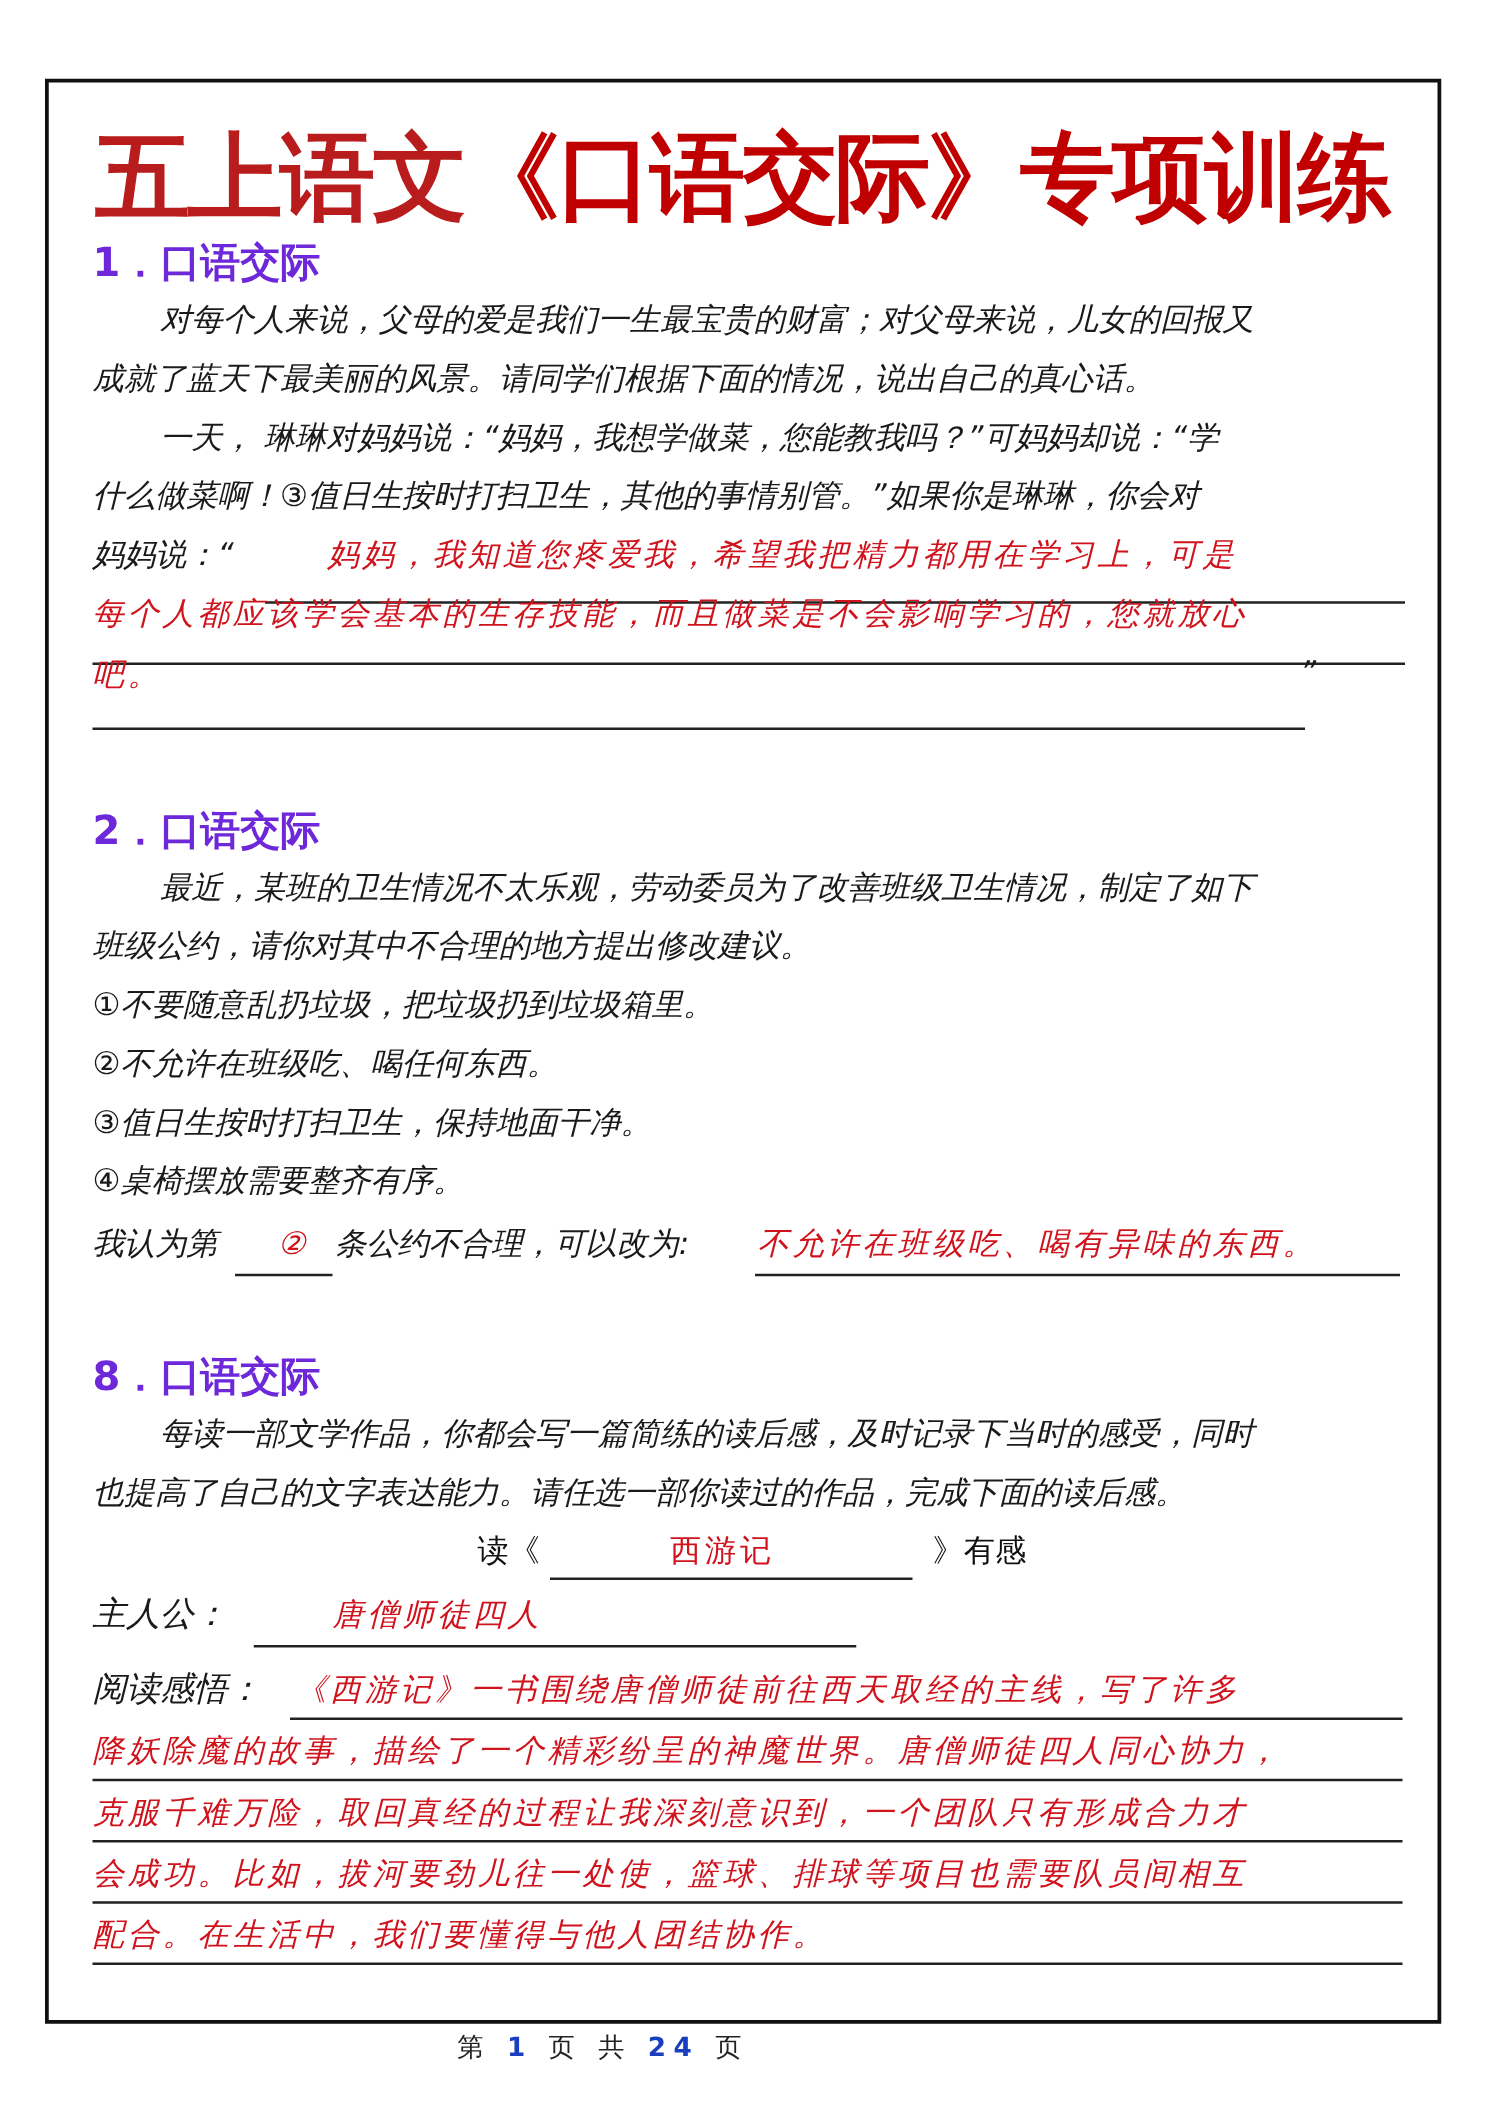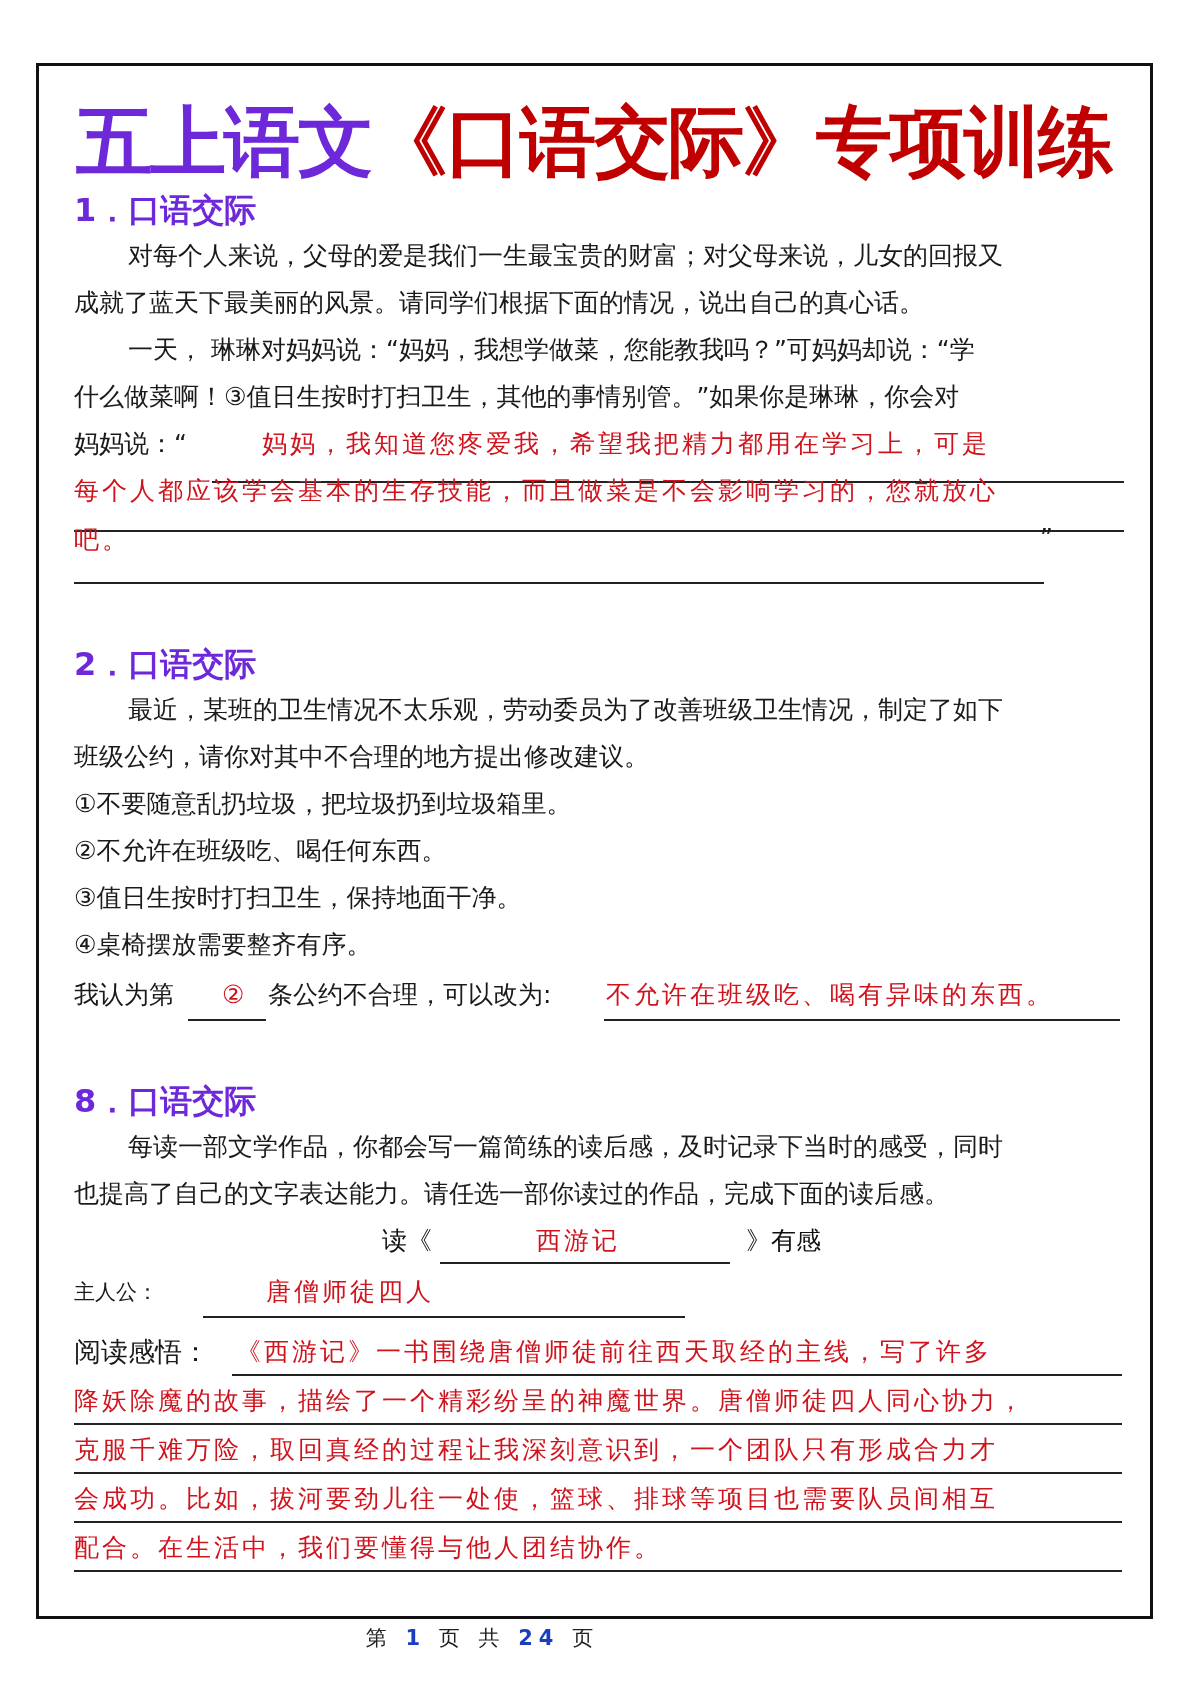--- a/index.html
+++ b/index.html
@@ -3,24 +3,24 @@
 <meta charset="utf-8">
 <style>
   html, body { margin: 0; padding: 0; background: #ffffff; }
   body { width: 1191px; height: 1684px; position: relative; overflow: hidden;
          font-family: "DejaVu Sans", "Liberation Sans", sans-serif; color: #111; }
   .frame { position: absolute; left: 36px; top: 63px; width: 1117px; height: 1556px;
            border: 3px solid #111; box-sizing: border-box; }
   .title { position: absolute; left: 76px; top: 92px; width: 1060px; height: 100px;
            font-size: 76px; font-weight: bold; white-space: nowrap; letter-spacing: -2px;
            line-height: 100px; }
-  .title .black { color: #6d28d9; }
+  .title .black { color: #b91c1c; }
   .title .red { color: #c00000; }
   .sec-head { position: absolute; left: 74px; font-size: 32px; font-weight: bold; color: #6d28d9; line-height: 40px; white-space: nowrap; }
-  .line { position: absolute; left: 74px; font-size: 25px; line-height: 40px; white-space: nowrap; color: #1a1a1a; }
+  .line { position: absolute; left: 74px; font-size: 25px; line-height: 40px; white-space: nowrap; color: #1a1a1a; font-style: italic; }
   .indent { left: 128px; }
   .ans { color: #d0141e; font-family: "DejaVu Serif", "Liberation Serif", serif; letter-spacing: 3px; }
   .uline { position: absolute; height: 0; border-top: 2px solid #222; }
   .center { position: absolute; font-size: 25px; line-height: 40px; white-space: nowrap; }
   .footer { position: absolute; top: 1624px; left: 0; width: 965px; text-align: center;
             font-size: 21px; color: #222; letter-spacing: 6px; }
   .footer .num { color: #1a3ec0; font-weight: bold; }
 </style>
 </head>
 <body>
@@ -63,21 +63,21 @@
 
 <div class="sec-head" style="top:1081px">8．口语交际</div>
 <div class="line indent" style="top:1127px">每读一部文学作品，你都会写一篇简练的读后感，及时记录下当时的感受，同时</div>
 <div class="line" style="top:1174px">也提高了自己的文字表达能力。请任选一部你读过的作品，完成下面的读后感。</div>
 
 <div class="center" style="top:1221px; left:382px;">读《</div>
 <div class="center ans" style="top:1221px; left:536px;">西游记</div>
 <div class="uline" style="left:440px; width:290px; top:1262px;"></div>
 <div class="center" style="top:1221px; left:730px;margin-left:16px;">》有感</div>
 
-<div class="line" style="top:1272px; font-size:21px;">主人公：</div>
+<div class="line" style="top:1272px; font-size:27px;">主人公：</div>
 <div class="line ans" style="top:1272px; left:266px;">唐僧师徒四人</div>
 <div class="uline" style="left:203px; width:482px; top:1316px;"></div>
 
 <div class="line" style="top:1332px; font-size:27px;">阅读感悟：</div>
 <div class="line ans" style="top:1332px; left:236px;">《西游记》一书围绕唐僧师徒前往西天取经的主线，写了许多</div>
 <div class="uline" style="left:232px; width:890px; top:1374px;"></div>
 <div class="line ans" style="top:1381px">降妖除魔的故事，描绘了一个精彩纷呈的神魔世界。唐僧师徒四人同心协力，</div>
 <div class="uline" style="left:74px; width:1048px; top:1423px;"></div>
 <div class="line ans" style="top:1430px">克服千难万险，取回真经的过程让我深刻意识到，一个团队只有形成合力才</div>
 <div class="uline" style="left:74px; width:1048px; top:1472px;"></div>

